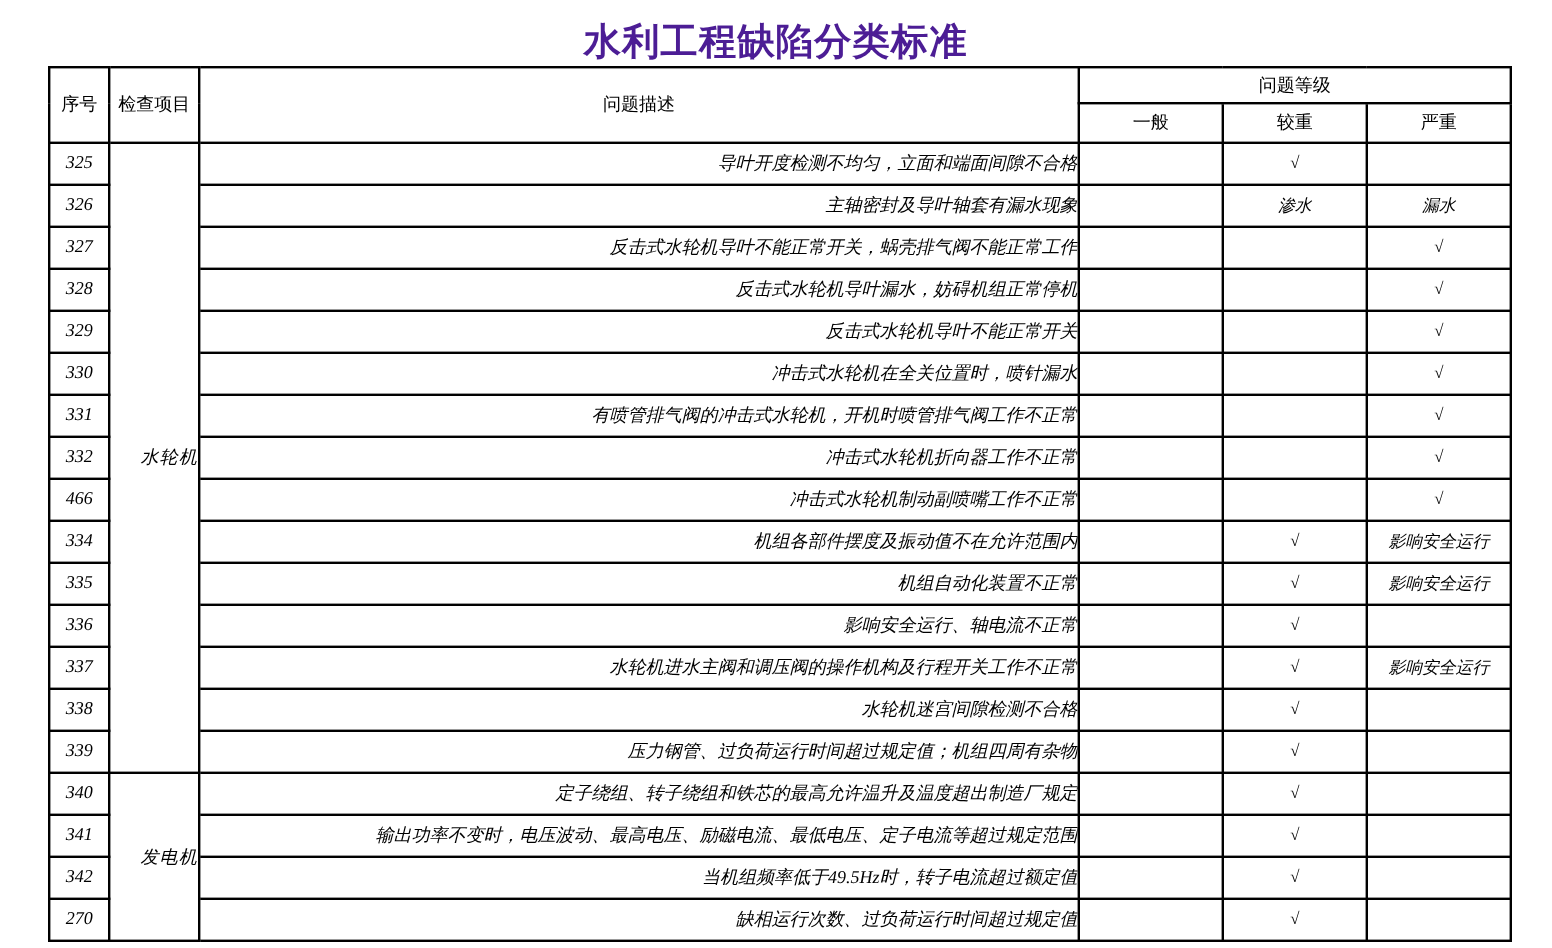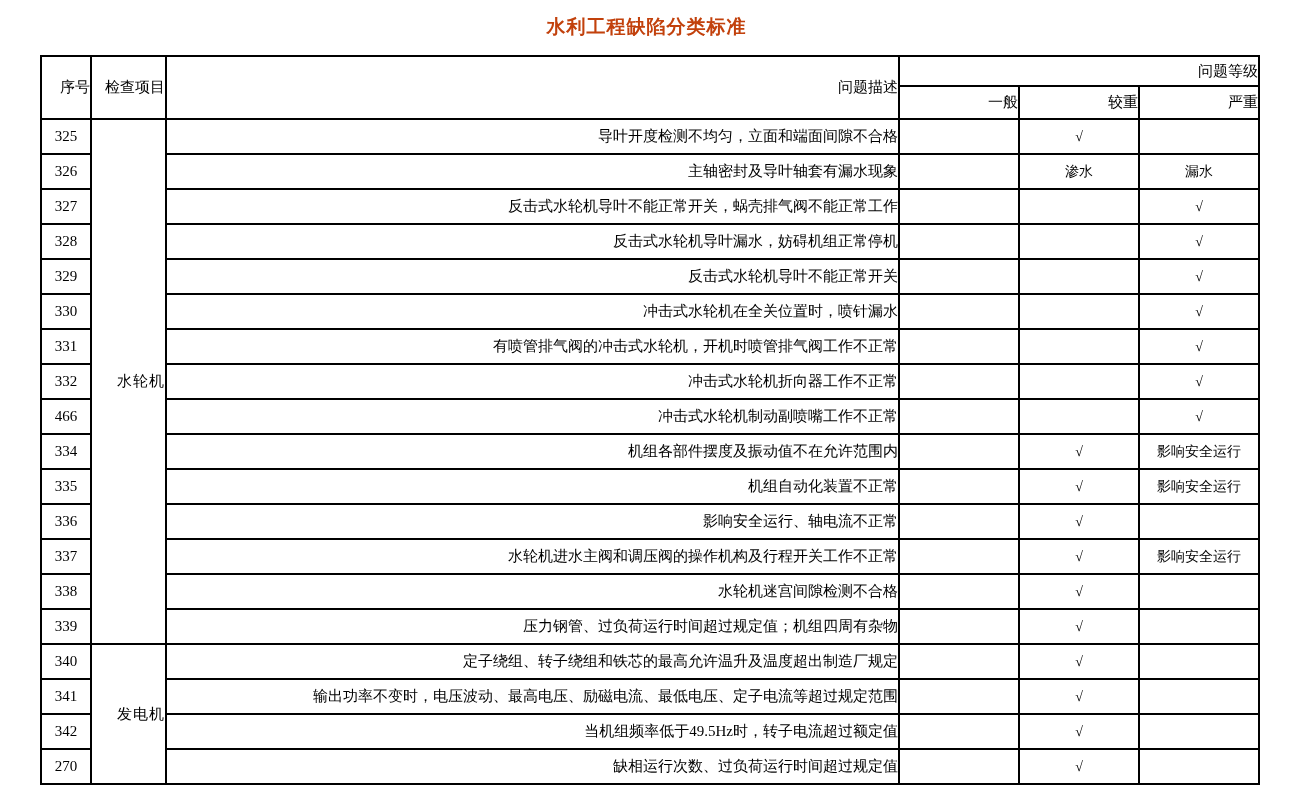--- a/index.html
+++ b/index.html
@@ -15,22 +15,22 @@
     overflow: hidden;
   }
   .doc-title {
     position: absolute;
     top: 14px;
     left: 0;
     width: 100%;
     text-align: center;
     font-family: "Liberation Sans", "DejaVu Sans", sans-serif;
     font-weight: bold;
-    font-size: 19px;
-    color: #c2410c;
+    font-size: 31px;
+    color: #4c1d95;
     letter-spacing: 1px;
   }
   table.std {
     position: absolute;
     left: 40px;
     top: 55px;
     width: 1218px;
     border-collapse: collapse;
     table-layout: fixed;
   }
@@ -42,26 +42,26 @@
     border: 2px solid #000000;
     padding: 0;
     color: #000000;
     overflow: hidden;
     white-space: nowrap;
   }
   table.std th {
     font-family: "Liberation Sans", "DejaVu Sans", sans-serif;
     font-weight: normal;
     font-size: 15px;
-    text-align: right;
+    text-align: center;
     vertical-align: middle;
   }
   tr.hdr-row-1 { height: 30px; }
   tr.hdr-row-2 { height: 33px; }
-  tbody tr { height: 35px; }
+  tbody tr { height: 35px; font-style: italic; }
   td.c-center {
     text-align: center;
     vertical-align: middle;
     font-family: "Liberation Serif", "DejaVu Serif", serif;
     font-size: 15px;
   }
   td.c-left {
     text-align: right;
     vertical-align: middle;
     padding-left: 4px;

